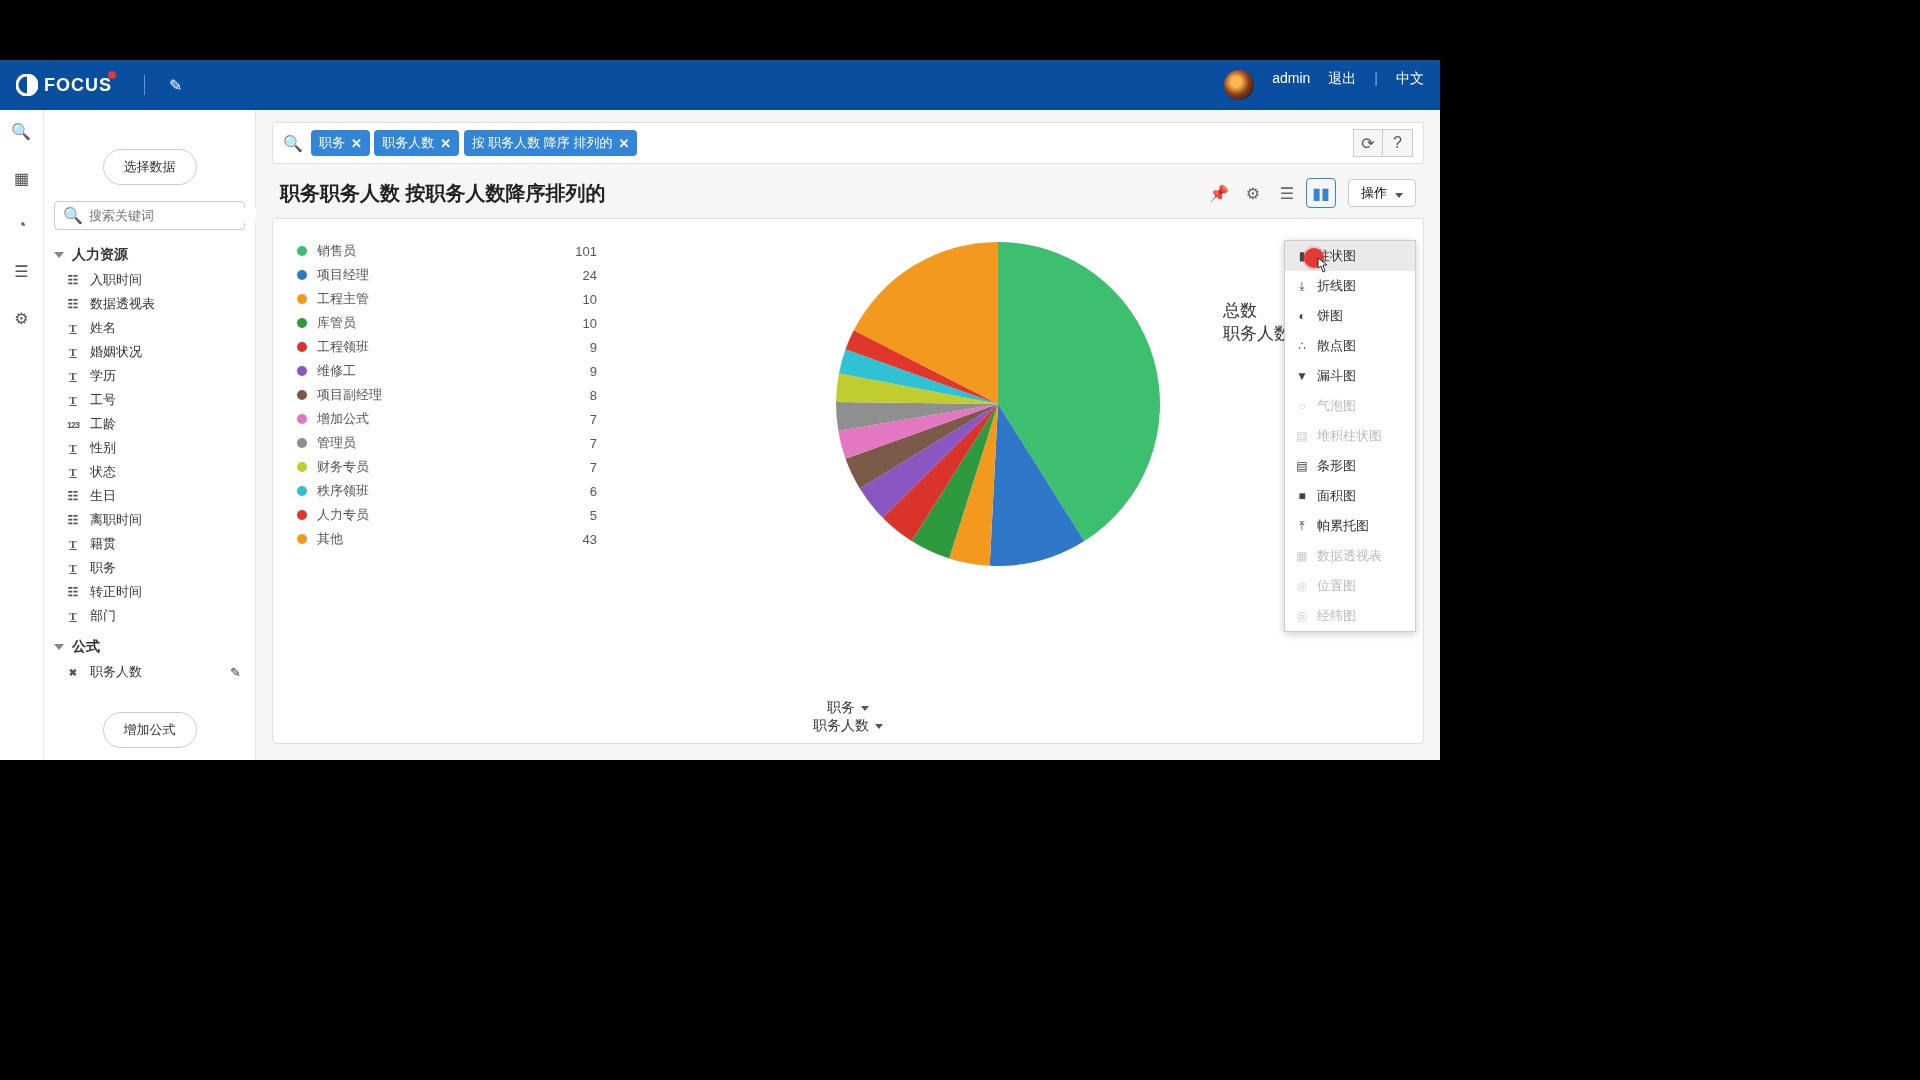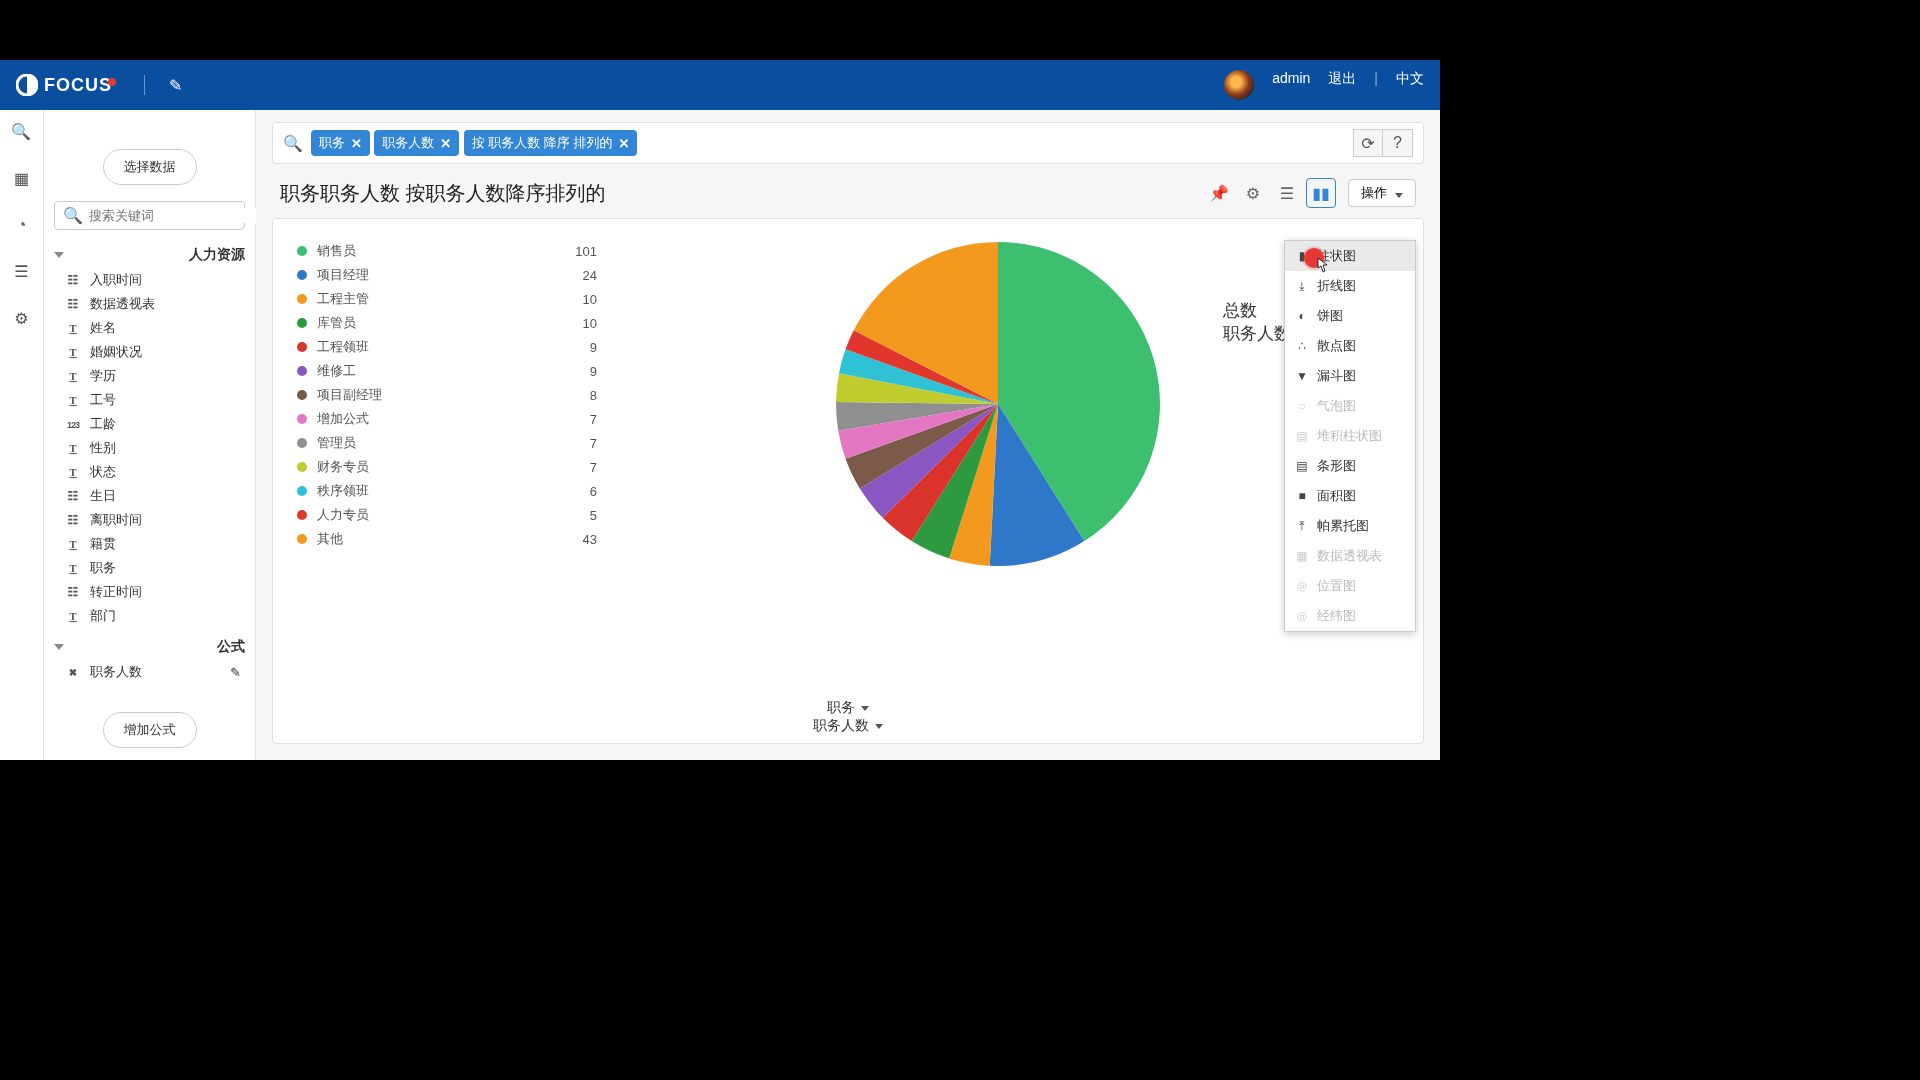--- a/index.html
+++ b/index.html
@@ -1,54 +1,54 @@
 <!DOCTYPE html>
 <html><head>
 <meta charset="utf-8">
 <style>
 * { box-sizing: border-box; margin: 0; padding: 0; font-family: Arial, "Microsoft YaHei", sans-serif; }
 body { background: #000; width: 1920px; height: 1080px; overflow: hidden; }
 .viewport { position: absolute; top: 60px; left: 0; width: 1440px; height: 700px; background: #fff; }
 .header { background: #0a4ea0; height: 50px; display: flex; align-items: center; padding: 0 16px; color: #fff; }
-.logo { display: flex; align-items: flex-end; font-size: 18px; font-weight: bold; letter-spacing: 1px; }
+.logo { display: flex; align-items: center; font-size: 18px; font-weight: bold; letter-spacing: 1px; }
 .logo svg { margin-right: 6px; }
 .logo-badge { width: 8px; height: 8px; background: #e53935; border-radius: 50%; position: relative; top: -10px; left: -4px; }
 .header .vline { width: 1px; height: 20px; background: rgba(255,255,255,0.4); margin: 0 24px; }
 .header .edit-icon { color: #fff; cursor: pointer; }
 .header .right { margin-left: auto; display: flex; align-items: flex-start; gap: 18px; font-size: 14px; }
 .avatar { width: 30px; height: 30px; border-radius: 50%; background: radial-gradient(circle at 40% 40%, #ffb74d 20%, #8e3b1c 50%, #222 80%); }
 .body { display: flex; height: calc(100% - 50px); }
 .micro-rail { width: 44px; background: #fff; border-right: 1px solid #e5e5e5; display: flex; flex-direction: column; align-items: center; padding-top: 12px; gap: 28px; color: #555; }
 .micro-rail div { cursor: pointer; }
 .left-panel { width: 212px; border-right: 1px solid #e5e5e5; background: #fff; display: flex; flex-direction: column; padding: 12px 10px; }
 .btn-pill { border: 1px solid #ccc; border-radius: 20px; padding: 8px 20px; font-size: 13px; background: #fff; cursor: pointer; color: #333; align-self: center; margin-top: 27px; }
 .search-box { display: flex; align-items: center; border: 1px solid #ccc; border-radius: 4px; padding: 4px 8px; margin: 16px 0 12px; }
 .search-box input { border: none; outline: none; font-size: 13px; flex: 1; }
-.group-head { display: flex; align-items: center; font-weight: bold; font-size: 14px; color: #333; padding: 4px 0; cursor: pointer; justify-content: space-between; }
+.group-head { display: flex; align-items: center; font-weight: bold; font-size: 14px; color: #333; padding: 4px 0; cursor: pointer; }
 .tri { width: 0; height: 0; border-left: 5px solid transparent; border-right: 5px solid transparent; border-top: 6px solid #888; margin-right: 8px; }
 .field-list { list-style: none; margin-left: 6px; }
 .field-list li { display: flex; align-items: center; gap: 8px; font-size: 13px; color: #333; padding: 3px 4px; cursor: pointer; }
 .fi { width: 18px; text-align: center; color: #555; font-size: 11px; font-weight: bold; }
 .fi.cal::before { content: "☷"; font-size: 12px; }
 .fi.txt::before { content: "T"; font-family: serif; font-weight: bold; text-decoration: underline; }
 .fi.num::before { content: "123"; font-size: 9px; letter-spacing: -1px; }
 .fi.x::before { content: "✖"; font-size: 10px; }
 .formula-row { display: flex; align-items: center; justify-content: space-between; }
 .add-formula-btn { margin-top: auto; align-self: center; }
 
 .main { flex: 1; background: #f6f6f6; display: flex; flex-direction: column; }
 .query-bar { background: #fff; margin: 12px 16px 0; border: 1px solid #e0e0e0; border-radius: 4px; padding: 6px 10px; display: flex; align-items: center; gap: 8px; }
 .chip { background: #3385d6; color: #fff; font-size: 13px; padding: 4px 8px; border-radius: 4px; display: inline-flex; align-items: center; gap: 6px; }
 .chip .x { font-weight: bold; cursor: pointer; }
 .qb-actions { margin-left: auto; display: flex; }
 .icon-btn { width: 30px; height: 28px; border: 1px solid #ccc; background: #f5f5f5; display: flex; align-items: center; justify-content: center; cursor: pointer; color: #555; }
 .icon-btn + .icon-btn { border-left: none; }
 
 .title-bar { display: flex; align-items: center; padding: 14px 24px 10px; }
-.title-bar h2 { font-size: 20px; font-weight: normal; color: #222; }
+.title-bar h2 { font-size: 20px; font-weight: bold; color: #222; }
 .title-tools { margin-left: auto; display: flex; align-items: center; gap: 4px; }
 .tool-ic { width: 30px; height: 30px; display: flex; align-items: center; justify-content: center; color: #666; cursor: pointer; border-radius: 4px; }
 .tool-ic.active { border: 1px solid #3385d6; color: #3385d6; }
 .op-btn { border: 1px solid #ccc; border-radius: 4px; padding: 4px 12px; font-size: 13px; display: flex; align-items: center; gap: 6px; cursor: pointer; margin-left: 8px; background: #fff; }
 
 .chart-card { background: #fff; margin: 0 16px 16px; border: 1px solid #e0e0e0; border-radius: 4px; flex: 1; position: relative; padding: 20px 24px 8px; display: flex; flex-direction: column; }
 .chart-body { display: flex; flex: 1; align-items: flex-start; }
 .legend { width: 300px; font-size: 13px; color: #555; }
 .legend .row { display: flex; align-items: center; padding: 3px 0; }
 .legend .sw { width: 10px; height: 10px; border-radius: 50%; margin-right: 10px; }

